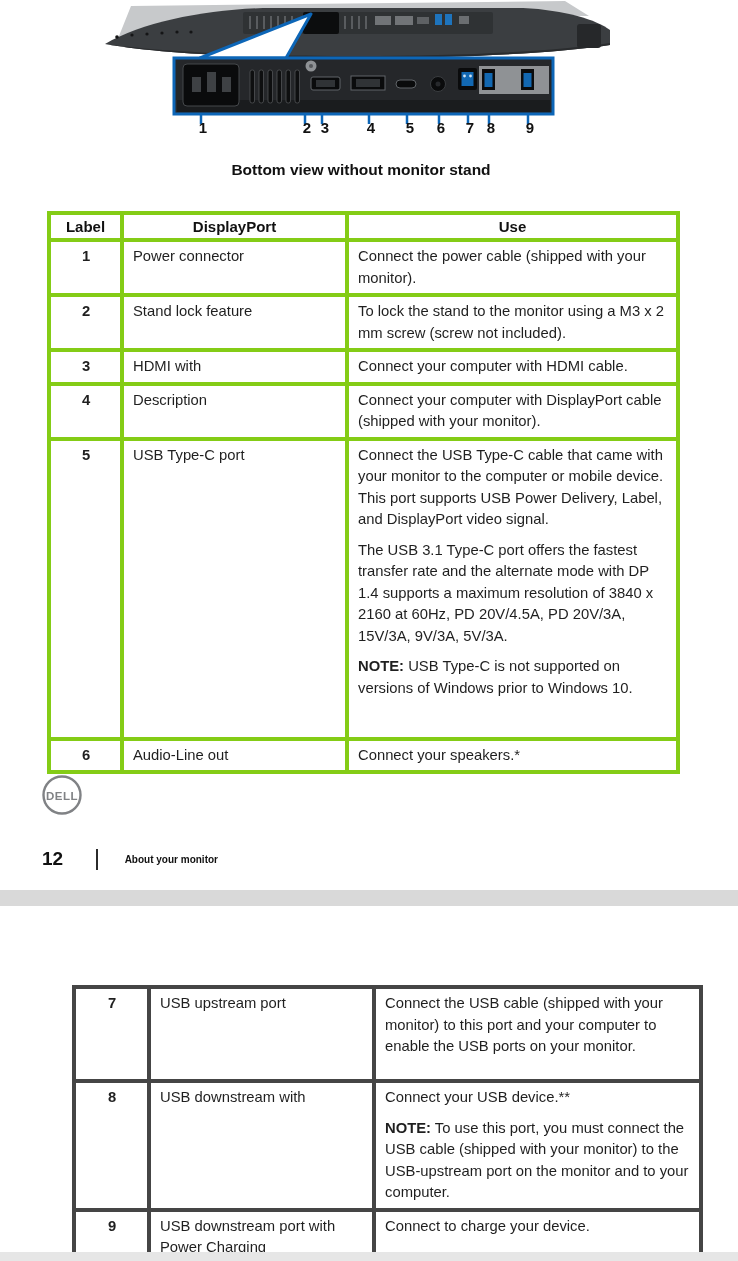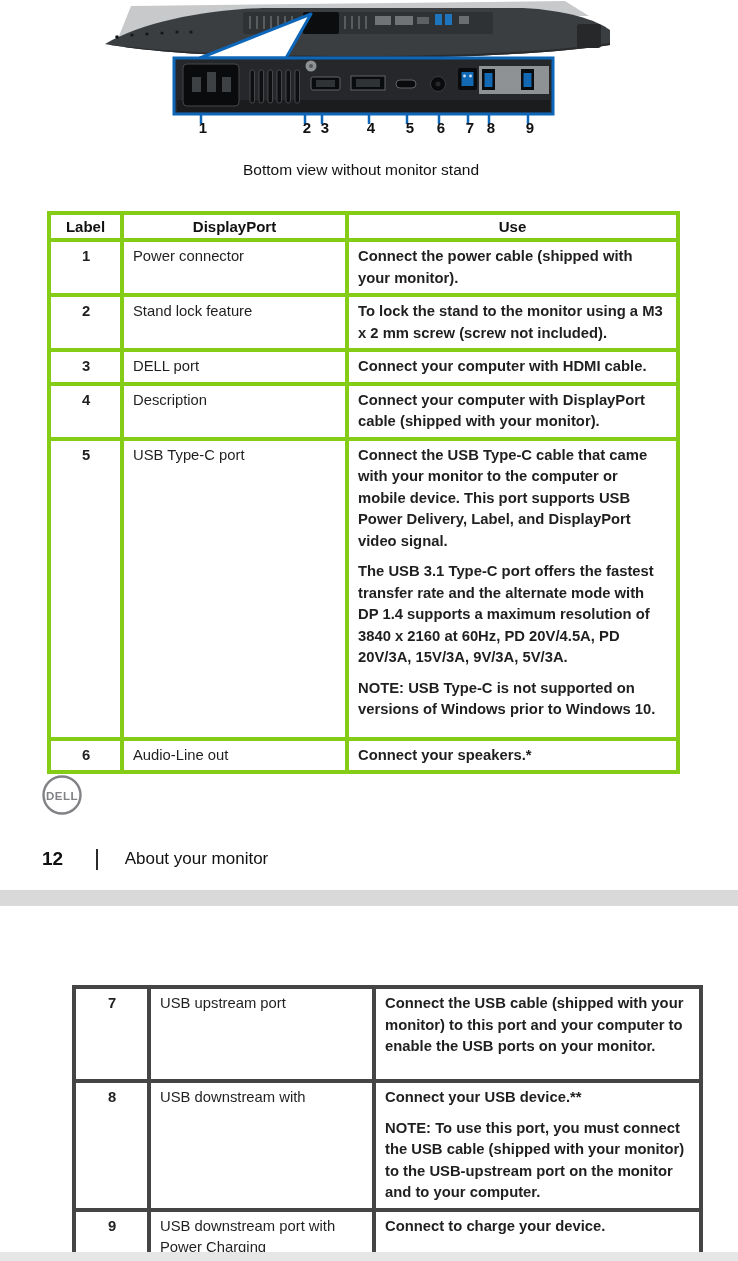--- a/index.html
+++ b/index.html
@@ -3,42 +3,42 @@
 <meta charset="utf-8">
 <style>
   html,body{margin:0;padding:0;background:#ffffff;}
   #page{position:relative;width:738px;height:1261px;background:#ffffff;overflow:hidden;
         font-family:"Liberation Sans", sans-serif;color:#1a1a1a;}
 
   
   .figure-svg{position:absolute;left:103px;top:0;width:512px;height:140px;}
   .cn{position:absolute;top:119px;transform:translateX(-50%);font-size:15px;font-weight:bold;color:#111;}
   .caption{position:absolute;left:105px;top:161px;width:512px;text-align:center;
-           font-size:15.5px;font-weight:normal;color:#111;}
+           font-size:15.5px;font-weight:bold;color:#111;}
 
   
   table.ports{border-collapse:collapse;table-layout:fixed;background:#fff;}
   table.ports, table.ports td, table.ports th{border:4px solid #84cc16;}
   table.ports{border-width:2px;}
   table.ports th{border-bottom-width:2px;font-size:15px;font-weight:bold;text-align:center;
                  vertical-align:middle;padding:2px 4px;color:#111;}
   table.ports td{vertical-align:top;font-size:14.8px;line-height:21.5px;padding:4px 8px 4px 9px;color:#1f1f1f;}
   td.label-cell{text-align:center;font-weight:bold;padding-left:2px;padding-right:2px;}
-  td.use-cell p{margin:0 0 9px 0;font-weight:bold;}
+  td.use-cell p{margin:0 0 9px 0;}
   td.use-cell p:last-child{margin-bottom:0;}
   #table1{position:absolute;left:47px;top:211px;width:629px;}
   #table2{position:absolute;left:72px;top:985px;width:627px;}
   #table2, #table2 td{border-color:#454545;}
 
   
   .dell-logo{position:absolute;left:41px;top:774px;width:42px;height:42px;}
   .footer{position:absolute;left:42px;top:848px;height:22px;display:flex;align-items:center;}
   .footer .pagenum{font-size:19px;font-weight:bold;color:#111;}
   .footer .vbar{width:1.5px;height:21px;background:#2b2b2b;margin:0 27px 0 33px;}
-  .footer .section{font-size:17px;font-weight:normal;color:#111;}
+  .footer .section{font-size:10px;font-weight:bold;color:#111;}
   .band-mid{position:absolute;left:0;top:890px;width:738px;height:16px;background:#d9d9d9;}
   .band-bottom{position:absolute;left:0;top:1252px;width:738px;height:9px;background:#e6e6e6;}
 </style>
 </head>
 <body>
 
 <div id="page">
 
   <svg class="figure-svg" viewBox="0 0 512 140">
 
@@ -191,21 +191,21 @@
         </tr>
         <tr style="height: 52px;">
           <td class="label-cell">2</td>
           <td class="desc-cell">Stand lock feature</td>
           <td class="use-cell">
             <p>To lock the stand to the monitor using a M3 x 2 mm screw (screw not included).</p>
           </td>
         </tr>
         <tr style="height: 26px;">
           <td class="label-cell">3</td>
-          <td class="desc-cell">DELL port</td>
+          <td class="desc-cell">HDMI with</td>
           <td class="use-cell">
             <p>Connect your computer with HDMI cable.</p>
           </td>
         </tr>
         <tr style="height: 52px;">
           <td class="label-cell">4</td>
           <td class="desc-cell">Description</td>
           <td class="use-cell">
             <p>Connect your computer with DisplayPort cable (shipped with your monitor).</p>
           </td>

